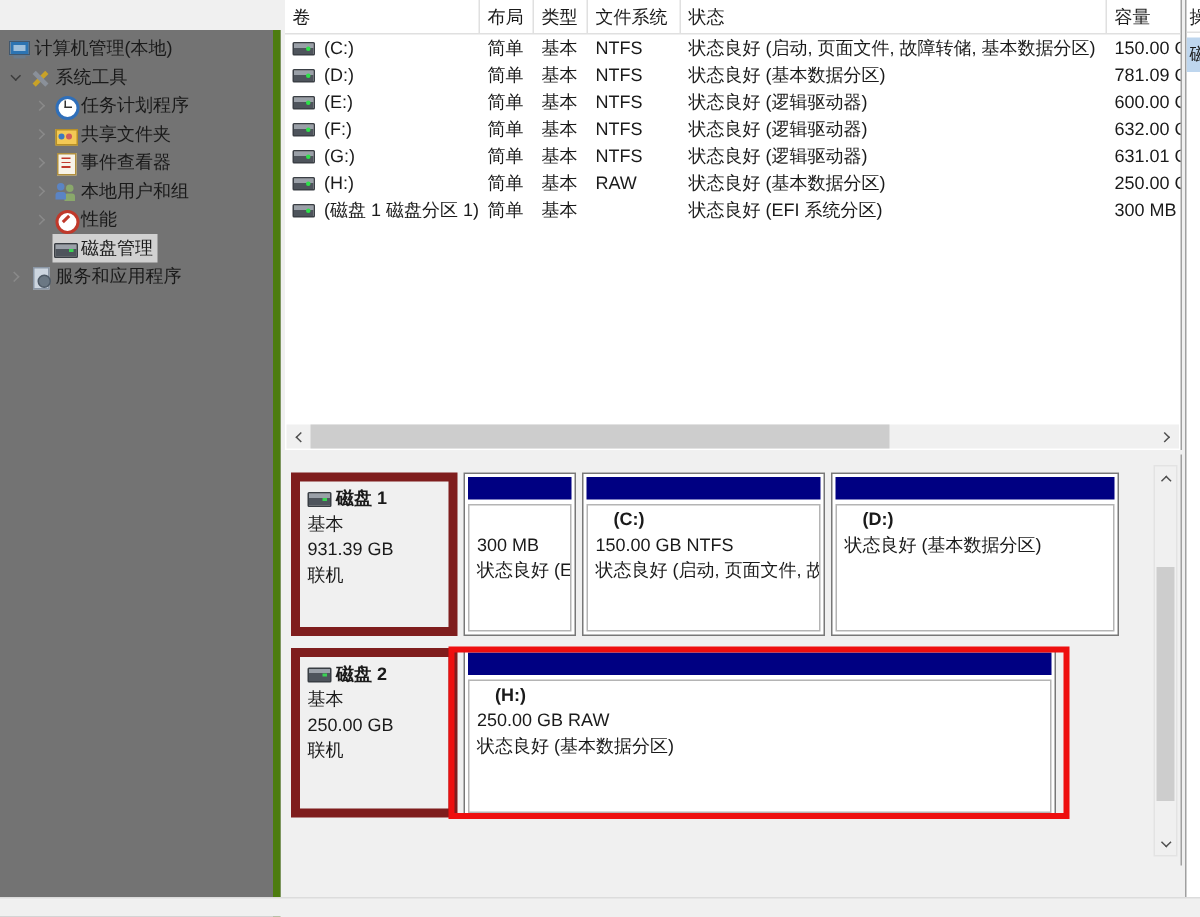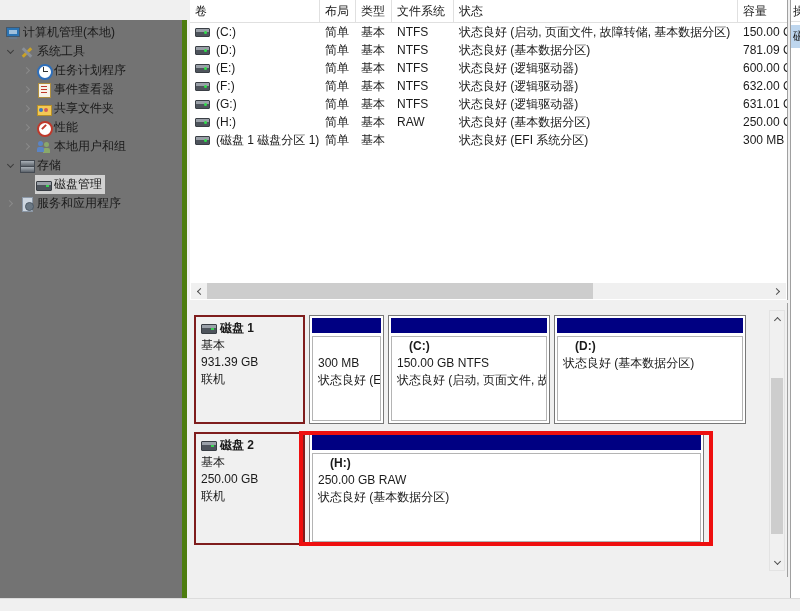--- a/index.html
+++ b/index.html
@@ -97,21 +97,21 @@
   .hs-left{left:0;}  .hs-left i{transform:rotate(135deg);margin-left:3px;}
   .hs-right{right:0;} .hs-right i{transform:rotate(-45deg);margin-right:3px;}
   .hs-thumb{position:absolute;left:16px;top:0;width:386px;height:16px;background:#cdcdcd;}
 
   
   .gfx-panel{position:absolute;left:190px;top:303px;width:598px;height:274px;background:#f0f0f0;
              border-right:1px solid #a0a0a0;overflow:hidden;}
   .disk-rows{position:absolute;left:4px;top:12px;width:560px;}
   .disk-row{display:flex;margin-bottom:8px;height:109px;}
   .disk-row:nth-of-type(2){height:113px;}
-  .disk-label{width:111px;flex:none;border:2px solid #7f1d1d;padding:2px 0 0 5px;line-height:17px;white-space:nowrap;overflow:hidden;}
+  .disk-label{width:111px;flex:none;border:6px solid #7f1d1d;padding:2px 0 0 5px;line-height:17px;white-space:nowrap;overflow:hidden;}
   .dl-title{display:flex;align-items:center;font-weight:bold;height:18px;}
   .dl-title [data-name="disk-icon"]{margin-right:3px;}
   .parts{display:flex;gap:4px;margin-left:4px;}
   .part{flex:none;border:1px solid #787878;background:#fff;padding:2px;display:flex;flex-direction:column;}
   .disk-row:nth-of-type(1) .part:nth-of-type(1){width:75px;}
   .disk-row:nth-of-type(1) .part:nth-of-type(2){width:162px;}
   .disk-row:nth-of-type(1) .part:nth-of-type(3){width:192px;}
   .disk-row:nth-of-type(2) .part:nth-of-type(1){width:395px;}
   .band{height:15px;margin:0 0 3px 0;background:#000082;flex:none;}
   .pinner{flex:1;border:1px solid #b4b4b4;padding:1px 5px;line-height:17px;white-space:nowrap;overflow:hidden;}
@@ -173,65 +173,56 @@
           <span class="ticon" data-name="task-scheduler-icon"></span>
           <span class="tlabel" data-name="tree-item-label">任务计划程序</span>
         </span>
       </div>
 
       <div class="trow" data-name="tree-item" data-lvl="2" data-sel="false">
         <span class="exp" data-name="expander-icon" data-exp="closed">
           <i></i>
         </span>
         <span class="node">
+          <span class="ticon" data-name="shared-folders-icon"></span>
+          <span class="tlabel" data-name="tree-item-label">共享文件夹</span>
+        </span>
+      </div>
+
+      <div class="trow" data-name="tree-item" data-lvl="2" data-sel="false">
+        <span class="exp" data-name="expander-icon" data-exp="closed">
+          <i></i>
+        </span>
+        <span class="node">
           <span class="ticon" data-name="event-viewer-icon"></span>
           <span class="tlabel" data-name="tree-item-label">事件查看器</span>
         </span>
       </div>
 
       <div class="trow" data-name="tree-item" data-lvl="2" data-sel="false">
         <span class="exp" data-name="expander-icon" data-exp="closed">
           <i></i>
         </span>
         <span class="node">
-          <span class="ticon" data-name="shared-folders-icon"></span>
-          <span class="tlabel" data-name="tree-item-label">共享文件夹</span>
+          <span class="ticon" data-name="users-icon"></span>
+          <span class="tlabel" data-name="tree-item-label">本地用户和组</span>
         </span>
       </div>
 
       <div class="trow" data-name="tree-item" data-lvl="2" data-sel="false">
         <span class="exp" data-name="expander-icon" data-exp="closed">
           <i></i>
         </span>
         <span class="node">
           <span class="ticon" data-name="performance-icon"></span>
           <span class="tlabel" data-name="tree-item-label">性能</span>
         </span>
       </div>
 
-      <div class="trow" data-name="tree-item" data-lvl="2" data-sel="false">
-        <span class="exp" data-name="expander-icon" data-exp="closed">
-          <i></i>
-        </span>
-        <span class="node">
-          <span class="ticon" data-name="users-icon"></span>
-          <span class="tlabel" data-name="tree-item-label">本地用户和组</span>
-        </span>
-      </div>
-
-
-      <div class="trow" data-name="tree-item" data-lvl="1" data-sel="false">
-        <span class="exp" data-name="expander-icon" data-exp="open">
-          <i></i>
-        </span>
-        <span class="node">
-          <span class="ticon" data-name="storage-icon"></span>
-          <span class="tlabel" data-name="tree-item-label">存储</span>
-        </span>
-      </div>
+
 
       <div class="trow" data-name="tree-item" data-lvl="2" data-sel="true">
         <span class="exp" data-name="expander-icon" data-exp="none"></span>
         <span class="node">
           <span class="ticon" data-name="disk-icon"></span>
           <span class="tlabel" data-name="tree-item-label">磁盘管理</span>
         </span>
       </div>
 
       <div class="trow" data-name="tree-item" data-lvl="1" data-sel="false">

